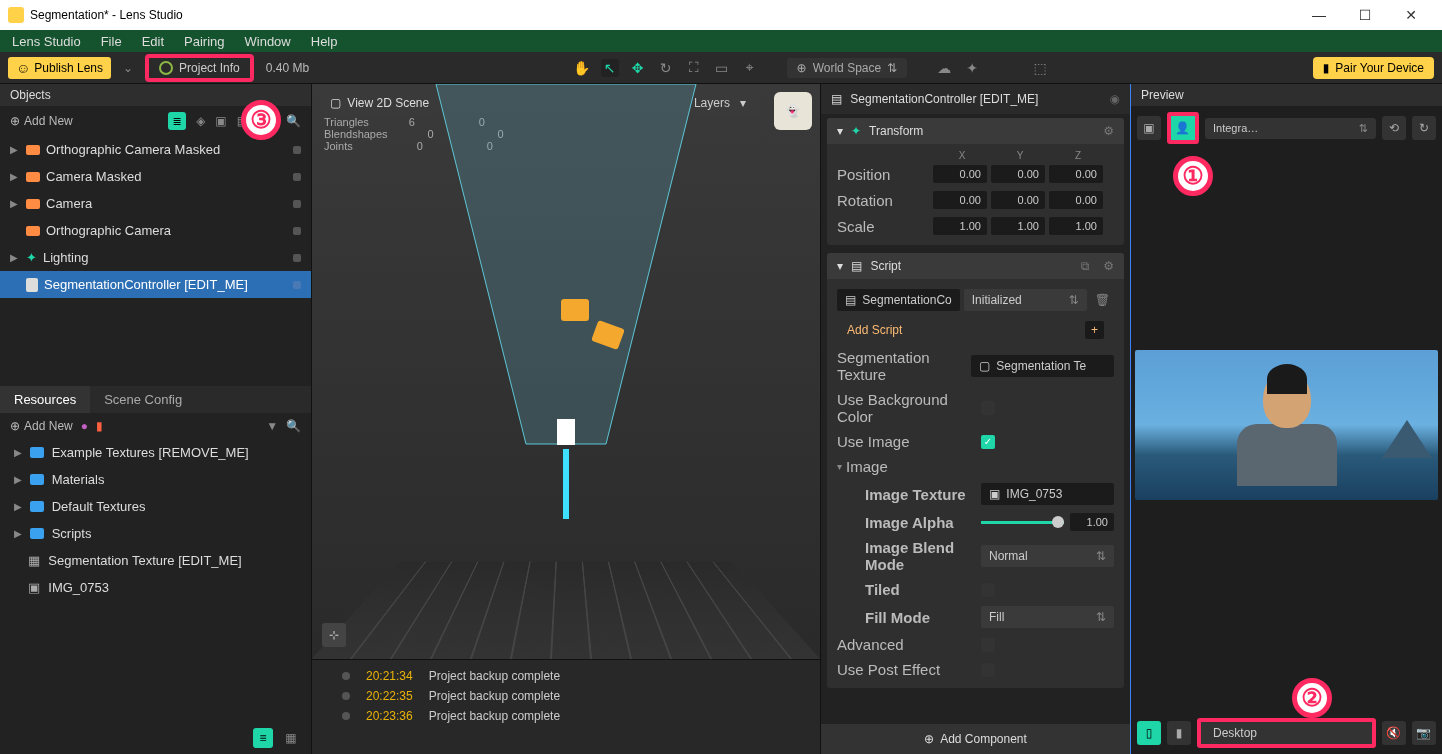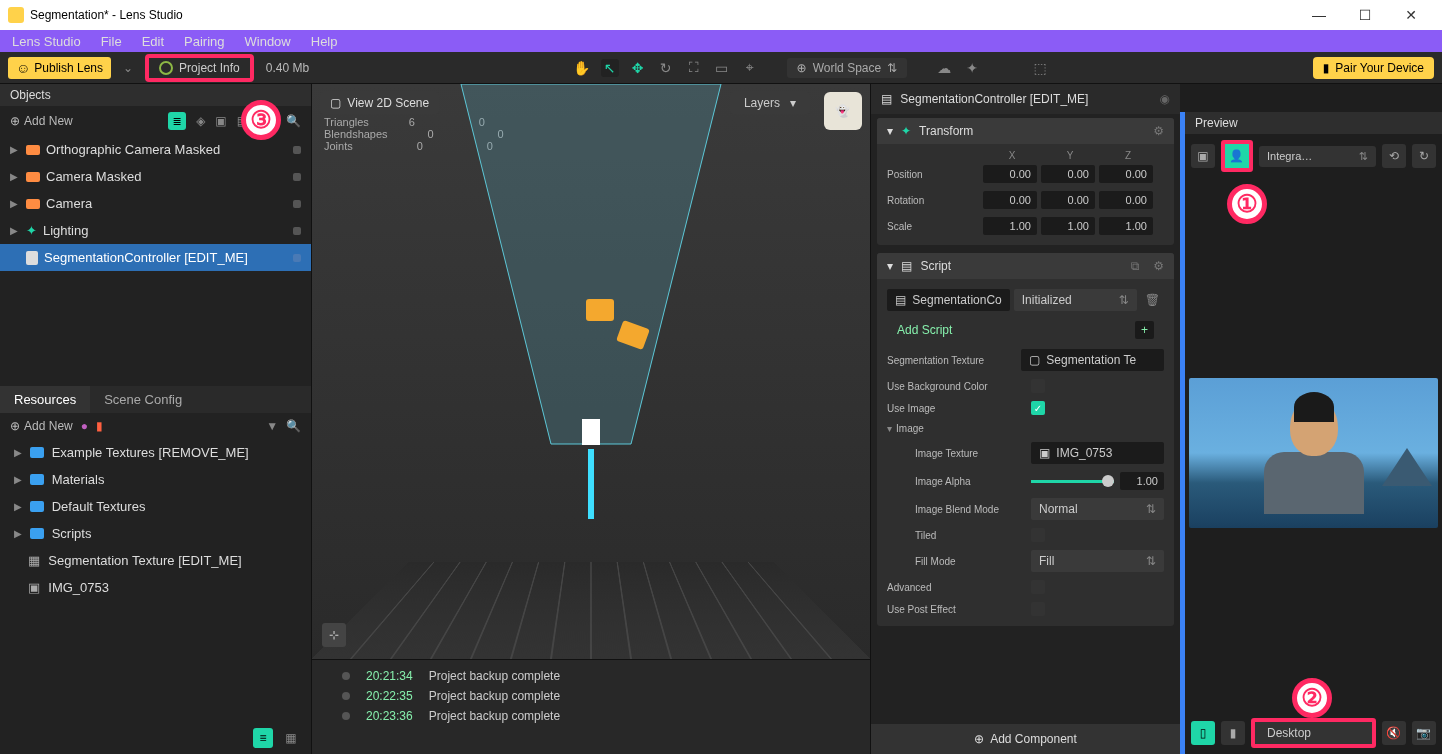--- a/index.html
+++ b/index.html
@@ -6,21 +6,21 @@
 body { width: 1442px; height: 754px; background: #1e1e1e; color: #ccc; font-size: 12px; overflow: hidden; position: relative; }
 
 
 .titlebar { height: 30px; background: #fff; color: #000; display: flex; align-items: center; padding: 0 8px; }
 .titlebar .app-icon { width: 16px; height: 16px; background: #ffd24a; border-radius: 3px; margin-right: 6px; }
 .titlebar .title-text { font-size: 12px; flex: 1; }
 .titlebar .win-btns { display: flex; gap: 0; }
 .titlebar .win-btn { width: 46px; height: 30px; display: flex; align-items: center; justify-content: center; font-size: 14px; color: #333; }
 
 
-.menubar { height: 22px; background: #8b5cf6; display: flex; align-items: center; padding: 0 12px; gap: 20px; color: #ddd; font-size: 13px; }
+.menubar { height: 22px; background: #14532d; display: flex; align-items: center; padding: 0 12px; gap: 20px; color: #ddd; font-size: 13px; }
 .menubar span { cursor: default; }
 
 
 .toolbar { height: 32px; background: #2a2a2a; display: flex; align-items: center; padding: 0 8px; gap: 8px; border-bottom: 1px solid #111; }
 .publish-btn { background: #ffd24a; color: #000; height: 22px; display: flex; align-items: center; padding: 0 8px; border-radius: 3px; font-size: 12px; gap: 4px; }
 .publish-btn .icon { font-size: 14px; }
 .toolbar .chev { color: #888; padding: 0 4px; }
 .project-info-btn { display: flex; align-items: center; gap: 6px; background: #2a2a2a; padding: 3px 10px; border: 4px solid #ff2962; border-radius: 4px; position: relative; }
 .project-info-btn .pi-icon { width: 14px; height: 14px; border: 2px solid #8db845; border-radius: 50%; }
 .size-text { color: #bbb; margin-left: 4px; }
@@ -82,49 +82,49 @@
 .cam-obj.c1 { top: 215px; left: 50%; margin-left: -5px; }
 .cam-obj.c2 { top: 240px; left: 50%; margin-left: 28px; transform: rotate(20deg); }
 .center-white { position: absolute; top: 335px; left: 50%; transform: translateX(-50%); width: 18px; height: 26px; background: #fff; }
 .center-cyan { position: absolute; top: 365px; left: 50%; transform: translateX(-50%); width: 6px; height: 70px; background: #3edfff; }
 .axis { position: absolute; bottom: 12px; left: 10px; width: 24px; height: 24px; background: #444; border-radius: 3px; display: flex; align-items: center; justify-content: center; color: #ccc; }
 
 .logger { height: 95px; background: #282828; border-top: 1px solid #111; padding: 6px 10px; overflow: hidden; }
 .logger-title { color: #ccc; font-size: 12px; margin-bottom: 4px; }
 .log-row { display: flex; gap: 16px; padding: 3px 20px; color: #ccc; font-size: 12px; align-items: center; }
 .log-dot { width: 8px; height: 8px; background: #555; border-radius: 50%; }
-.log-time { color: #86efac; }
+.log-time { color: #eab308; }
 
 
 .inspector { width: 310px; background: #222; border-left: 1px solid #111; display: flex; flex-direction: column; }
 .insp-obj-row { display: flex; align-items: center; padding: 8px 10px; gap: 8px; color: #ddd; background: #2a2a2a; }
 .component { background: #2f2f2f; margin: 4px 6px; border-radius: 3px; }
 .comp-header { display: flex; align-items: center; padding: 6px 10px; gap: 8px; background: #3a3a3a; color: #ddd; border-radius: 3px 3px 0 0; }
 .comp-header .gear { margin-left: auto; color: #777; }
 .comp-body { padding: 6px 10px; }
 .xyz-labels { display: flex; font-size: 10px; color: #888; padding-left: 96px; }
 .xyz-labels span { width: 58px; text-align: center; }
 .prop-row { display: flex; align-items: center; padding: 4px 0; gap: 4px; }
-.prop-label { width: 92px; color: #bbb; font-size: 10px; }
-.prop-label.indent { padding-left: 28px; }
+.prop-label { width: 92px; color: #bbb; font-size: 15px; }
+.prop-label.indent { padding-left: 28px; font-weight: bold; }
 .num-input { background: #1b1b1b; color: #ccc; border: none; width: 54px; padding: 3px 6px; text-align: right; font-size: 11px; border-radius: 2px; }
 .select-input { background: #3a3a3a; color: #ccc; border: none; flex: 1; padding: 4px 8px; font-size: 12px; border-radius: 2px; display: flex; align-items: center; }
 .select-input .sel-arrow { margin-left: auto; color: #888; }
 .checkbox { width: 14px; height: 14px; background: #333; border-radius: 2px; }
 .checkbox.checked { background: #1fd6a8; display: flex; align-items: center; justify-content: center; color: #fff; font-size: 10px; }
 .slider-row { display: flex; align-items: center; gap: 6px; flex: 1; }
 .slider-track { flex: 1; height: 3px; background: #1fd6a8; position: relative; }
 .slider-thumb { position: absolute; right: 0; top: -5px; width: 12px; height: 12px; background: #ccc; border-radius: 50%; }
 .ref-input { background: #1b1b1b; color: #ccc; padding: 4px 8px; flex: 1; display: flex; align-items: center; gap: 6px; border-radius: 2px; font-size: 12px; }
-.add-script { display: flex; align-items: center; padding: 6px 10px; color: #86efac; }
+.add-script { display: flex; align-items: center; padding: 6px 10px; color: #fdba74; }
 .add-script .plus { margin-left: auto; background: #1a1a1a; padding: 2px 6px; border-radius: 2px; }
 .add-component { margin-top: auto; background: #333; padding: 8px; text-align: center; display: flex; align-items: center; justify-content: center; gap: 6px; color: #ddd; }
 
 
-.preview-panel { width: 262px; background: #1e1e1e; border-left: 5px solid #3b82f6; display: flex; flex-direction: column; position: relative; margin-top: 28px; }
+.preview-panel { width: 312px; background: #1e1e1e; border-left: 1px solid #3b82f6; display: flex; flex-direction: column; position: relative; }
 .preview-toolbar { display: flex; align-items: center; padding: 6px; gap: 6px; }
 .pv-icon { width: 24px; height: 24px; background: #333; border-radius: 3px; display: flex; align-items: center; justify-content: center; color: #aaa; }
 .pv-icon.green { background: #1fd6a8; color: #000; border: 4px solid #ff2962; width: 32px; height: 32px; }
 .pv-select { background: #333; padding: 4px 8px; border-radius: 3px; flex: 1; color: #ccc; font-size: 11px; display: flex; align-items: center; }
 .preview-image { margin: 200px 4px 0; height: 150px; background: linear-gradient(#5b9fd6 0%, #6ab0e0 50%, #2a5a7a 70%, #1a4060 100%); border-radius: 2px; position: relative; }
 .preview-person { position: absolute; left: 50%; transform: translateX(-50%); bottom: 0; width: 100px; height: 130px; }
 .person-head { width: 48px; height: 58px; background: #d4a373; border-radius: 50% 50% 45% 45%; margin: 0 auto; position: relative; }
 .person-hair { position: absolute; top: -6px; left: 4px; right: 4px; height: 30px; background: #1a1a1a; border-radius: 50% 50% 0 0; }
 .person-body { width: 100px; height: 62px; background: #5a6670; border-radius: 20px 20px 0 0; margin-top: -4px; }
 .mountain { position: absolute; right: 6px; bottom: 42px; width: 0; height: 0; border-left: 25px solid transparent; border-right: 25px solid transparent; border-bottom: 38px solid #3a5a72; }
@@ -224,20 +224,25 @@
           <div class="node-icon cam"></div>
           <span>Camera Masked</span>
           <span class="eye-dot"></span>
         </div>
       <div class="tree-item">
           <span class="arrow">▶</span>
           <div class="node-icon cam"></div>
           <span>Camera</span>
           <span class="eye-dot"></span>
         </div>
+      <div class="tree-item" style="padding-left:26px">
+          <div class="node-icon cam"></div>
+          <span>Orthographic Camera</span>
+          <span class="eye-dot"></span>
+        </div>
       <div class="tree-item">
           <span class="arrow">▶</span>
           <span class="light">✦</span>
           <span>Lighting</span>
           <span class="eye-dot"></span>
         </div>
       <div class="tree-item selected" style="padding-left:26px">
           <div class="node-icon script"></div>
           <span>SegmentationController [EDIT_ME]</span>
           <span class="eye-dot" style="background:#4a7ab5"></span>

